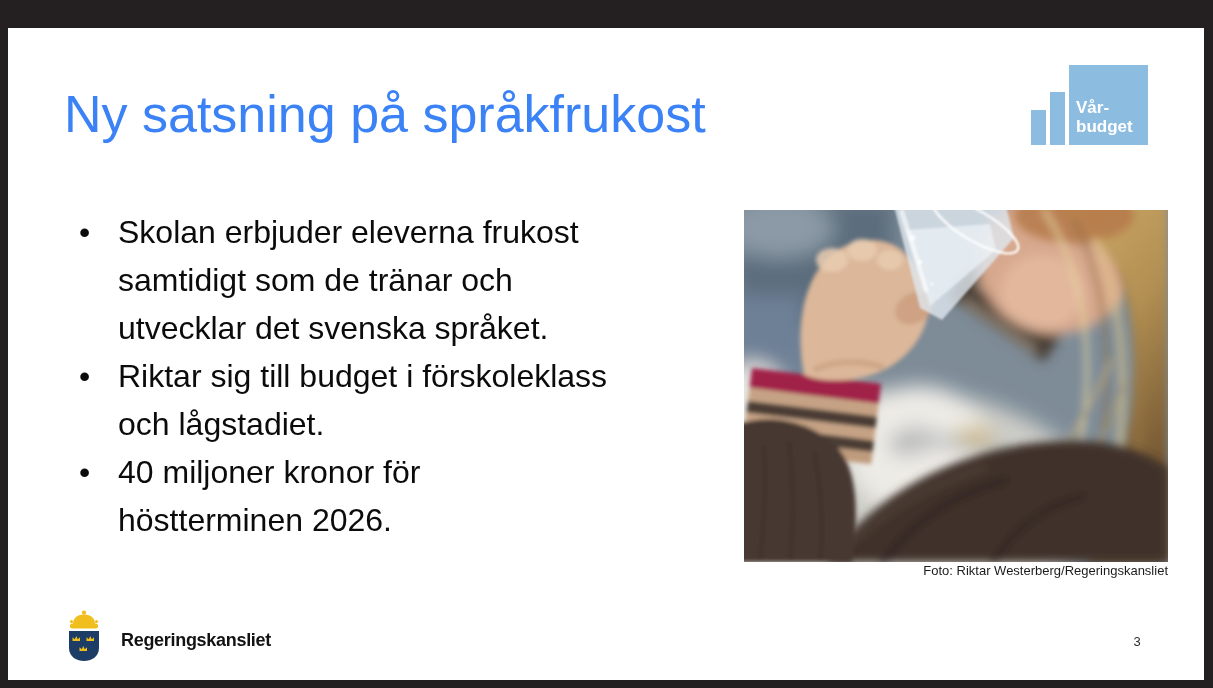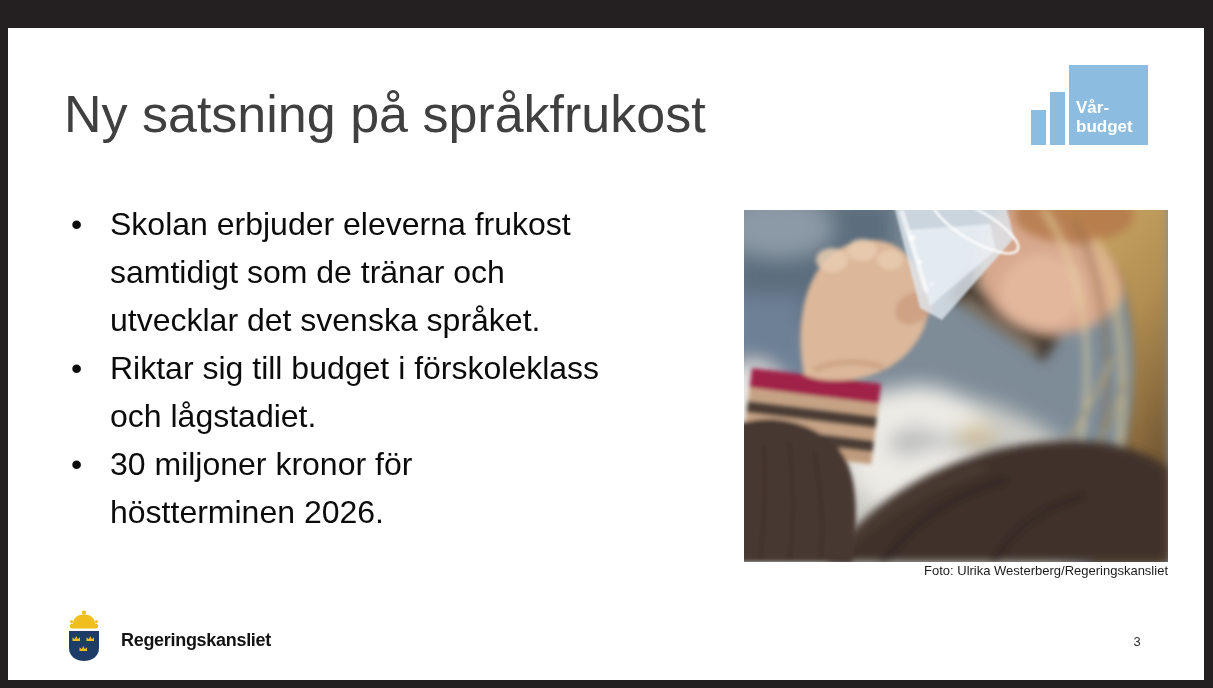--- a/index.html
+++ b/index.html
@@ -9,26 +9,26 @@
   }
   
   .frame{position:absolute;background:#242021;}
   .frame-top{top:0;left:0;width:1213px;height:28px;}
   .frame-left{top:0;left:0;width:8px;height:688px;}
   .frame-right{top:0;right:0;width:9px;height:688px;}
   .frame-bottom{bottom:0;left:0;width:1213px;height:8px;}
 
   .slide-title{
     position:absolute;left:64px;top:50px;width:900px;
-    font-size:52px;line-height:1.15;color:#404040;font-weight:400;
+    font-size:52px;line-height:1.15;color:#3b82f6;font-weight:400;
     letter-spacing:0;
   }
 
   .bullet-list{
-    position:absolute;left:66px;top:200px;width:680px;margin:0;padding:0;
+    position:absolute;left:66px;top:200px;width:680px;margin:8px;padding:0;
     list-style:none;
   }
   .bullet-list li{
     position:relative;padding-left:44px;margin:0;
     font-size:32px;line-height:48px;color:#0b0b0b;white-space:pre-line;
   }
   .bullet-list li::before{
     content:"\2022";position:absolute;left:5px;top:0;
     font-size:32px;line-height:48px;color:#0b0b0b;
   }
@@ -79,21 +79,21 @@
     <text x="45" y="48" fill="#ffffff">Vår-</text>
     <text x="45" y="67" fill="#ffffff">budget</text>
   </svg>
 
   <ul class="bullet-list">
     <li>Skolan erbjuder eleverna frukost
 samtidigt som de tränar och
 utvecklar det svenska språket.</li>
     <li>Riktar sig till budget i förskoleklass
 och lågstadiet.</li>
-    <li>30 miljoner kronor för
+    <li>40 miljoner kronor för
 höstterminen 2026.</li>
   </ul>
 
   <div class="photo">
     <svg width="424" height="352" viewBox="0 0 424 352">
       <defs>
         <filter id="b10" x="-40%" y="-40%" width="180%" height="180%">
             <feGaussianBlur stdDeviation="10"></feGaussianBlur>
           </filter>
         <filter id="b6" x="-40%" y="-40%" width="180%" height="180%">
@@ -190,21 +190,21 @@
         <path d="M162,20 L186,96 L252,40 L246,14 Z" fill="#eef3f8" opacity="0.7"></path>
         <ellipse cx="232" cy="16" rx="48" ry="15" transform="rotate(30 232 16)" fill="none" stroke="#ffffff" stroke-width="2.5" opacity="0.9"></ellipse>
         <path d="M158,2 L182,80" stroke="#ffffff" stroke-width="5" opacity="0.6" stroke-linecap="round"></path>
         <circle cx="168" cy="28" r="3" fill="#ffffff" opacity="0.8"></circle>
         <circle cx="176" cy="52" r="2.5" fill="#ffffff" opacity="0.7"></circle>
         <circle cx="188" cy="74" r="2" fill="#ffffff" opacity="0.6"></circle>
       </g>
     </svg>
   </div>
 
-  <div class="photo-credit">Foto: Ulrika Westerberg/Regeringskansliet</div>
+  <div class="photo-credit">Foto: Riktar Westerberg/Regeringskansliet</div>
 
   <svg class="footer-logo" style="position:absolute;left:64px;top:610px;" width="40" height="52" viewBox="0 0 40 52">
     <g fill="#f0bf1d">
       <circle cx="20" cy="2.6" r="2.2"></circle>
       <path d="M9,14 C9,7.5 14,4.5 20,4.5 C26,4.5 31,7.5 31,14 Z"></path>
       <rect x="6" y="13.5" width="28" height="5" rx="2"></rect>
       <circle cx="7.5" cy="11.5" r="1.6"></circle>
       <circle cx="32.5" cy="11.5" r="1.6"></circle>
     </g>
     <path d="M5,21 H35 V38 C35,47 27,51 20,51 C13,51 5,47 5,38 Z" fill="#1d3d66"></path>

